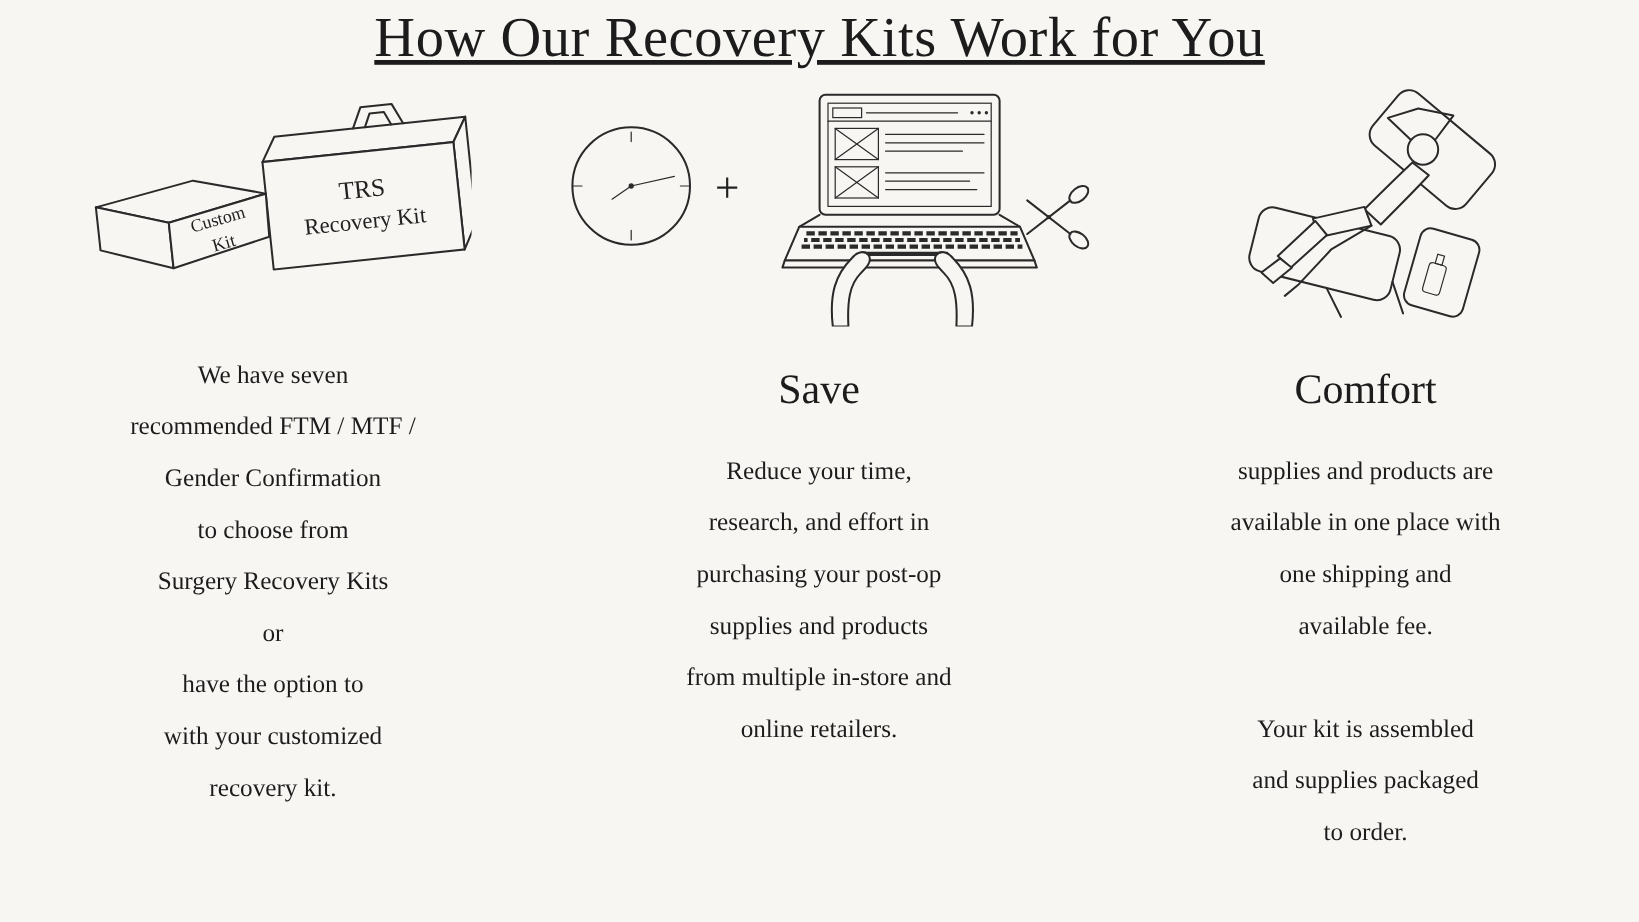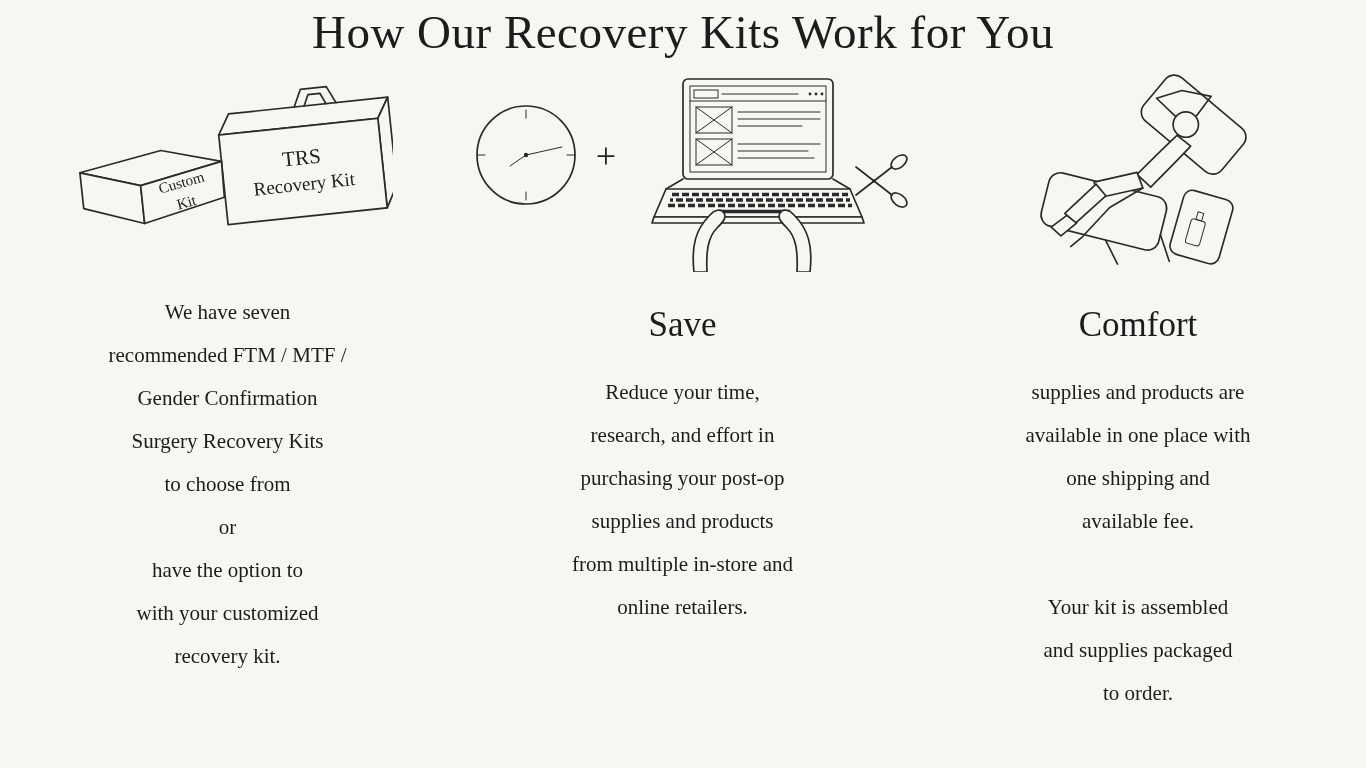--- a/index.html
+++ b/index.html
@@ -14,20 +14,21 @@
     color:var(--ink);
     font-family:"Liberation Serif", serif;
   }
   .page-title{
     text-align:center;
     font-size:47px;
     font-weight:normal;
     margin:0;
     padding-top:5px;
     letter-spacing:0.5px;
+    text-decoration:underline;
   }
   .grid{
     display:grid;
     grid-template-columns:455px 455px 456px;
     margin-top:14px;
   }
   .col{text-align:center;}
   .illo{
     height:192px;
     display:flex;align-items:center;justify-content:center;
@@ -76,22 +77,22 @@
           <polygon class="sf" points="78,108 160,88 161,124 80,146"></polygon>
           <text x="120" y="112" font-size="15" text-anchor="middle" transform="rotate(-13 120 112)">Custom</text>
           <text x="124" y="132" font-size="15" text-anchor="middle" transform="rotate(-13 124 132)">Kit</text>
         </g>
       </svg>
     </div>
     <div class="para">
       <div class="line">We have seven</div>
       <div class="line">recommended FTM / MTF /</div>
       <div class="line">Gender Confirmation</div>
+      <div class="line">to choose from</div>
       <div class="line">Surgery Recovery Kits</div>
-      <div class="line">to choose from</div>
       <div class="line">or</div>
       <div class="line">have the option to</div>
       <div class="line">with your customized</div>
       <div class="line">recovery kit.</div>
     </div>
   </div>
 
   <div class="col">
     <div class="illo">
       <svg width="450" height="205" viewBox="0 0 450 205">

